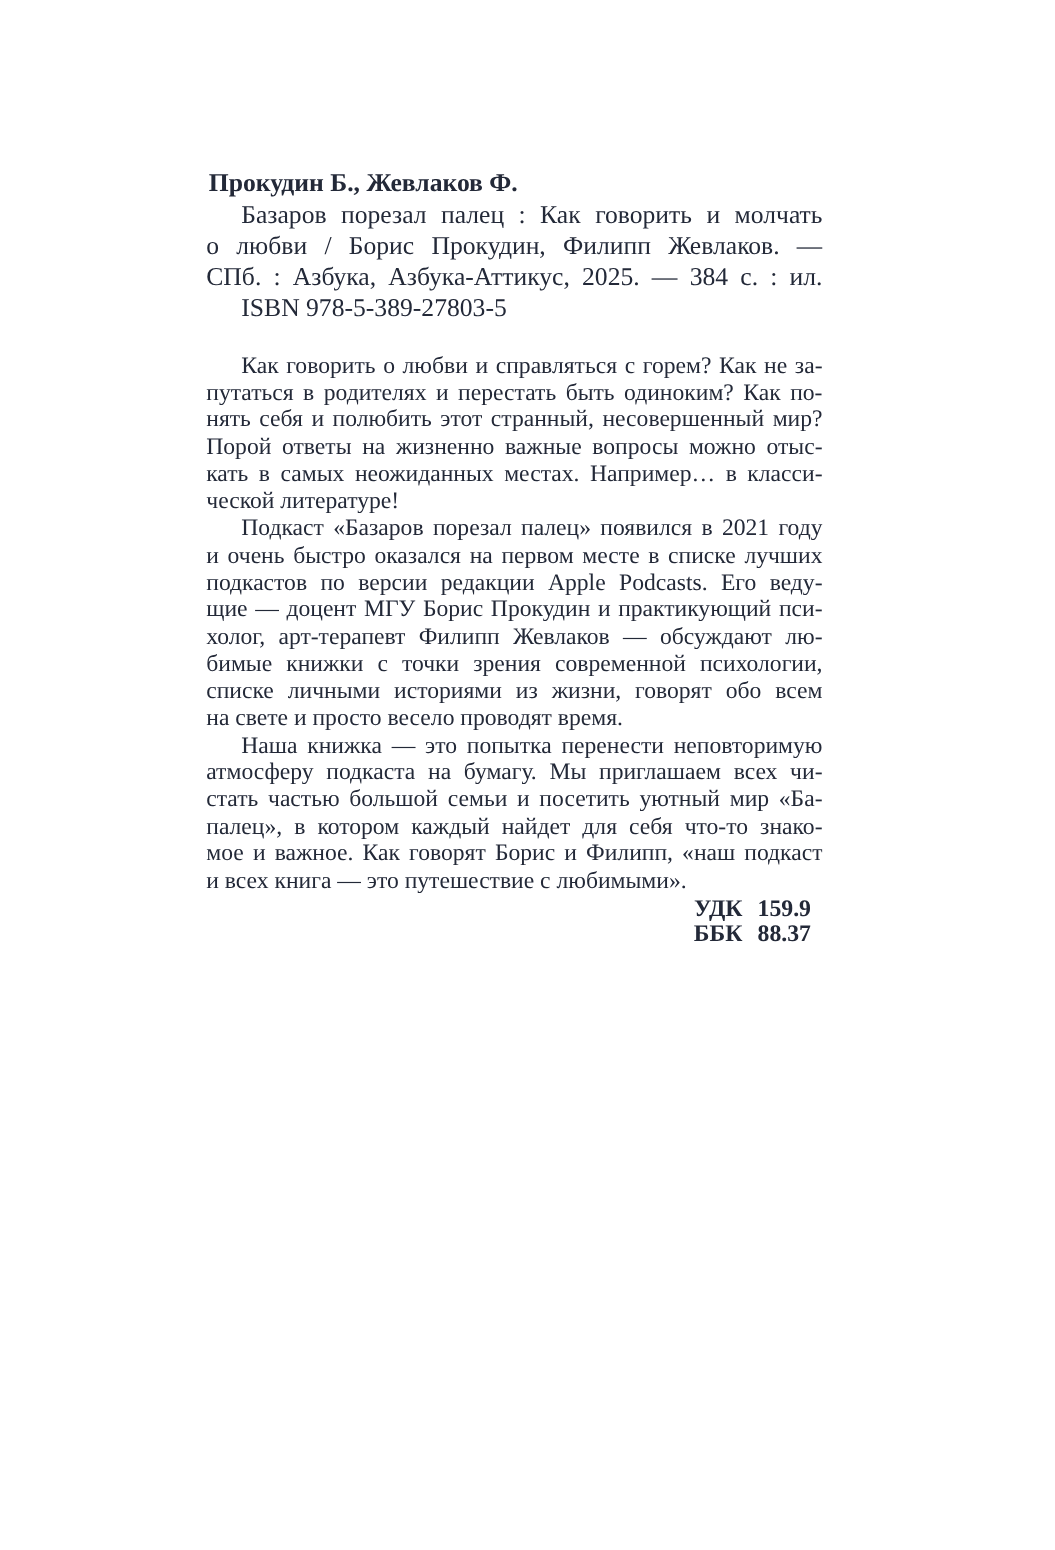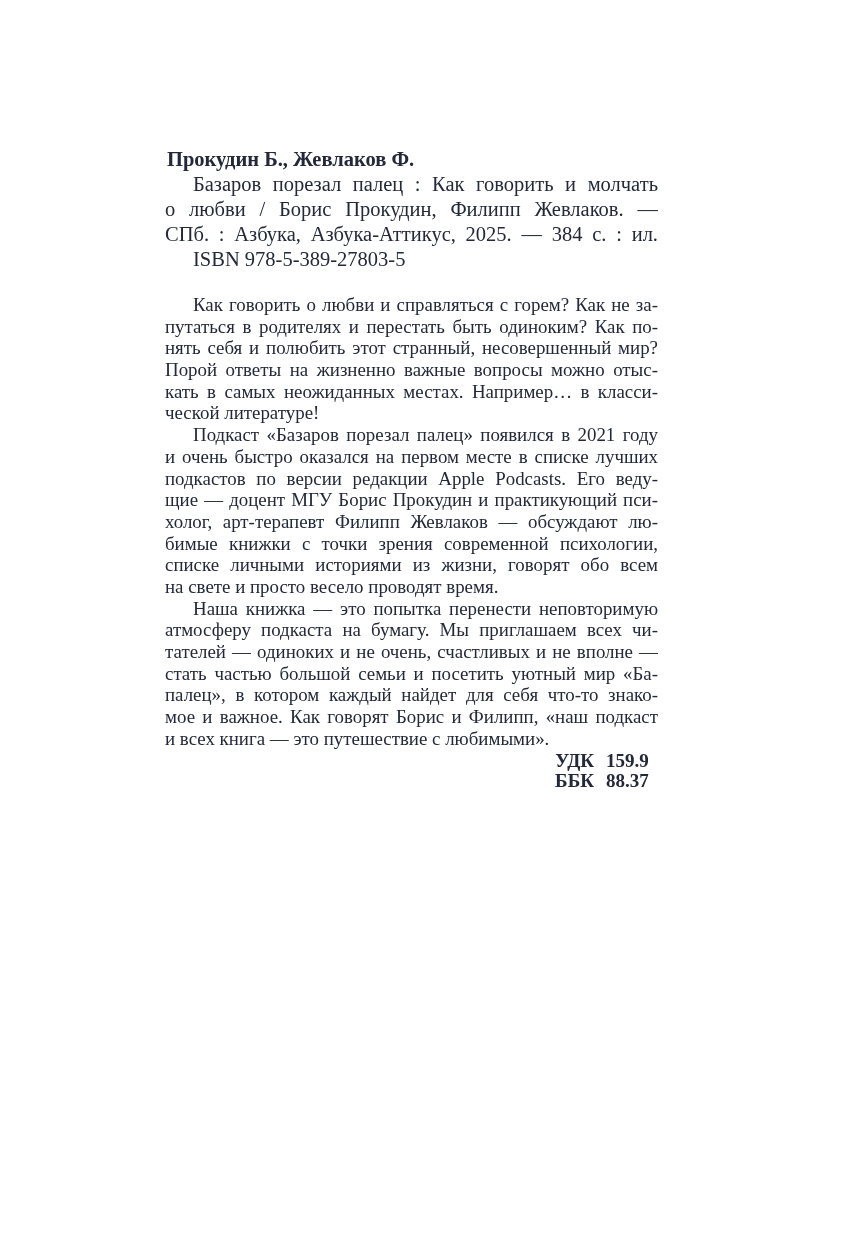--- a/index.html
+++ b/index.html
@@ -12,21 +12,21 @@
     width: 844px;
     height: 1240px;
     background: #ffffff;
     overflow: hidden;
     font-family: "Liberation Serif", "DejaVu Serif", serif;
     color: #232938;
   }
   .copy-block {
     position: absolute;
     left: 165px;
-    top: 147px;
+    top: 135px;
     width: 493px;
   }
   
   .bib {
     font-size: 20.5px;
     line-height: 25px;
   }
   .author-heading {
     font-weight: bold;
     padding-left: 2px;
@@ -120,21 +120,20 @@
         <div class="ann-line">щие — доцент МГУ Борис Прокудин и практикующий пси-</div>
         <div class="ann-line">холог, арт-терапевт Филипп Жевлаков — обсуждают лю-</div>
         <div class="ann-line">бимые книжки с точки зрения современной психологии,</div>
         <div class="ann-line">списке личными историями из жизни, говорят обо всем</div>
         <div class="ann-line last">на свете и просто весело проводят время.</div>
       </div>
 
       <div>
         <div class="ann-line first">Наша книжка — это попытка перенести неповторимую</div>
         <div class="ann-line">атмосферу подкаста на бумагу. Мы приглашаем всех чи-</div>
-        <div class="ann-line">тателей — одиноких и не очень, счастливых и не вполне —</div>
         <div class="ann-line">стать частью большой семьи и посетить уютный мир «Ба-</div>
         <div class="ann-line">палец», в котором каждый найдет для себя что-то знако-</div>
         <div class="ann-line">мое и важное. Как говорят Борис и Филипп, «наш подкаст</div>
         <div class="ann-line last">и всех книга — это путешествие с любимыми».</div>
       </div>
     </div>
 
     <div class="class-block">
       <div class="class-line">
         <span>УДК</span><span class="class-value">159.9</span>

